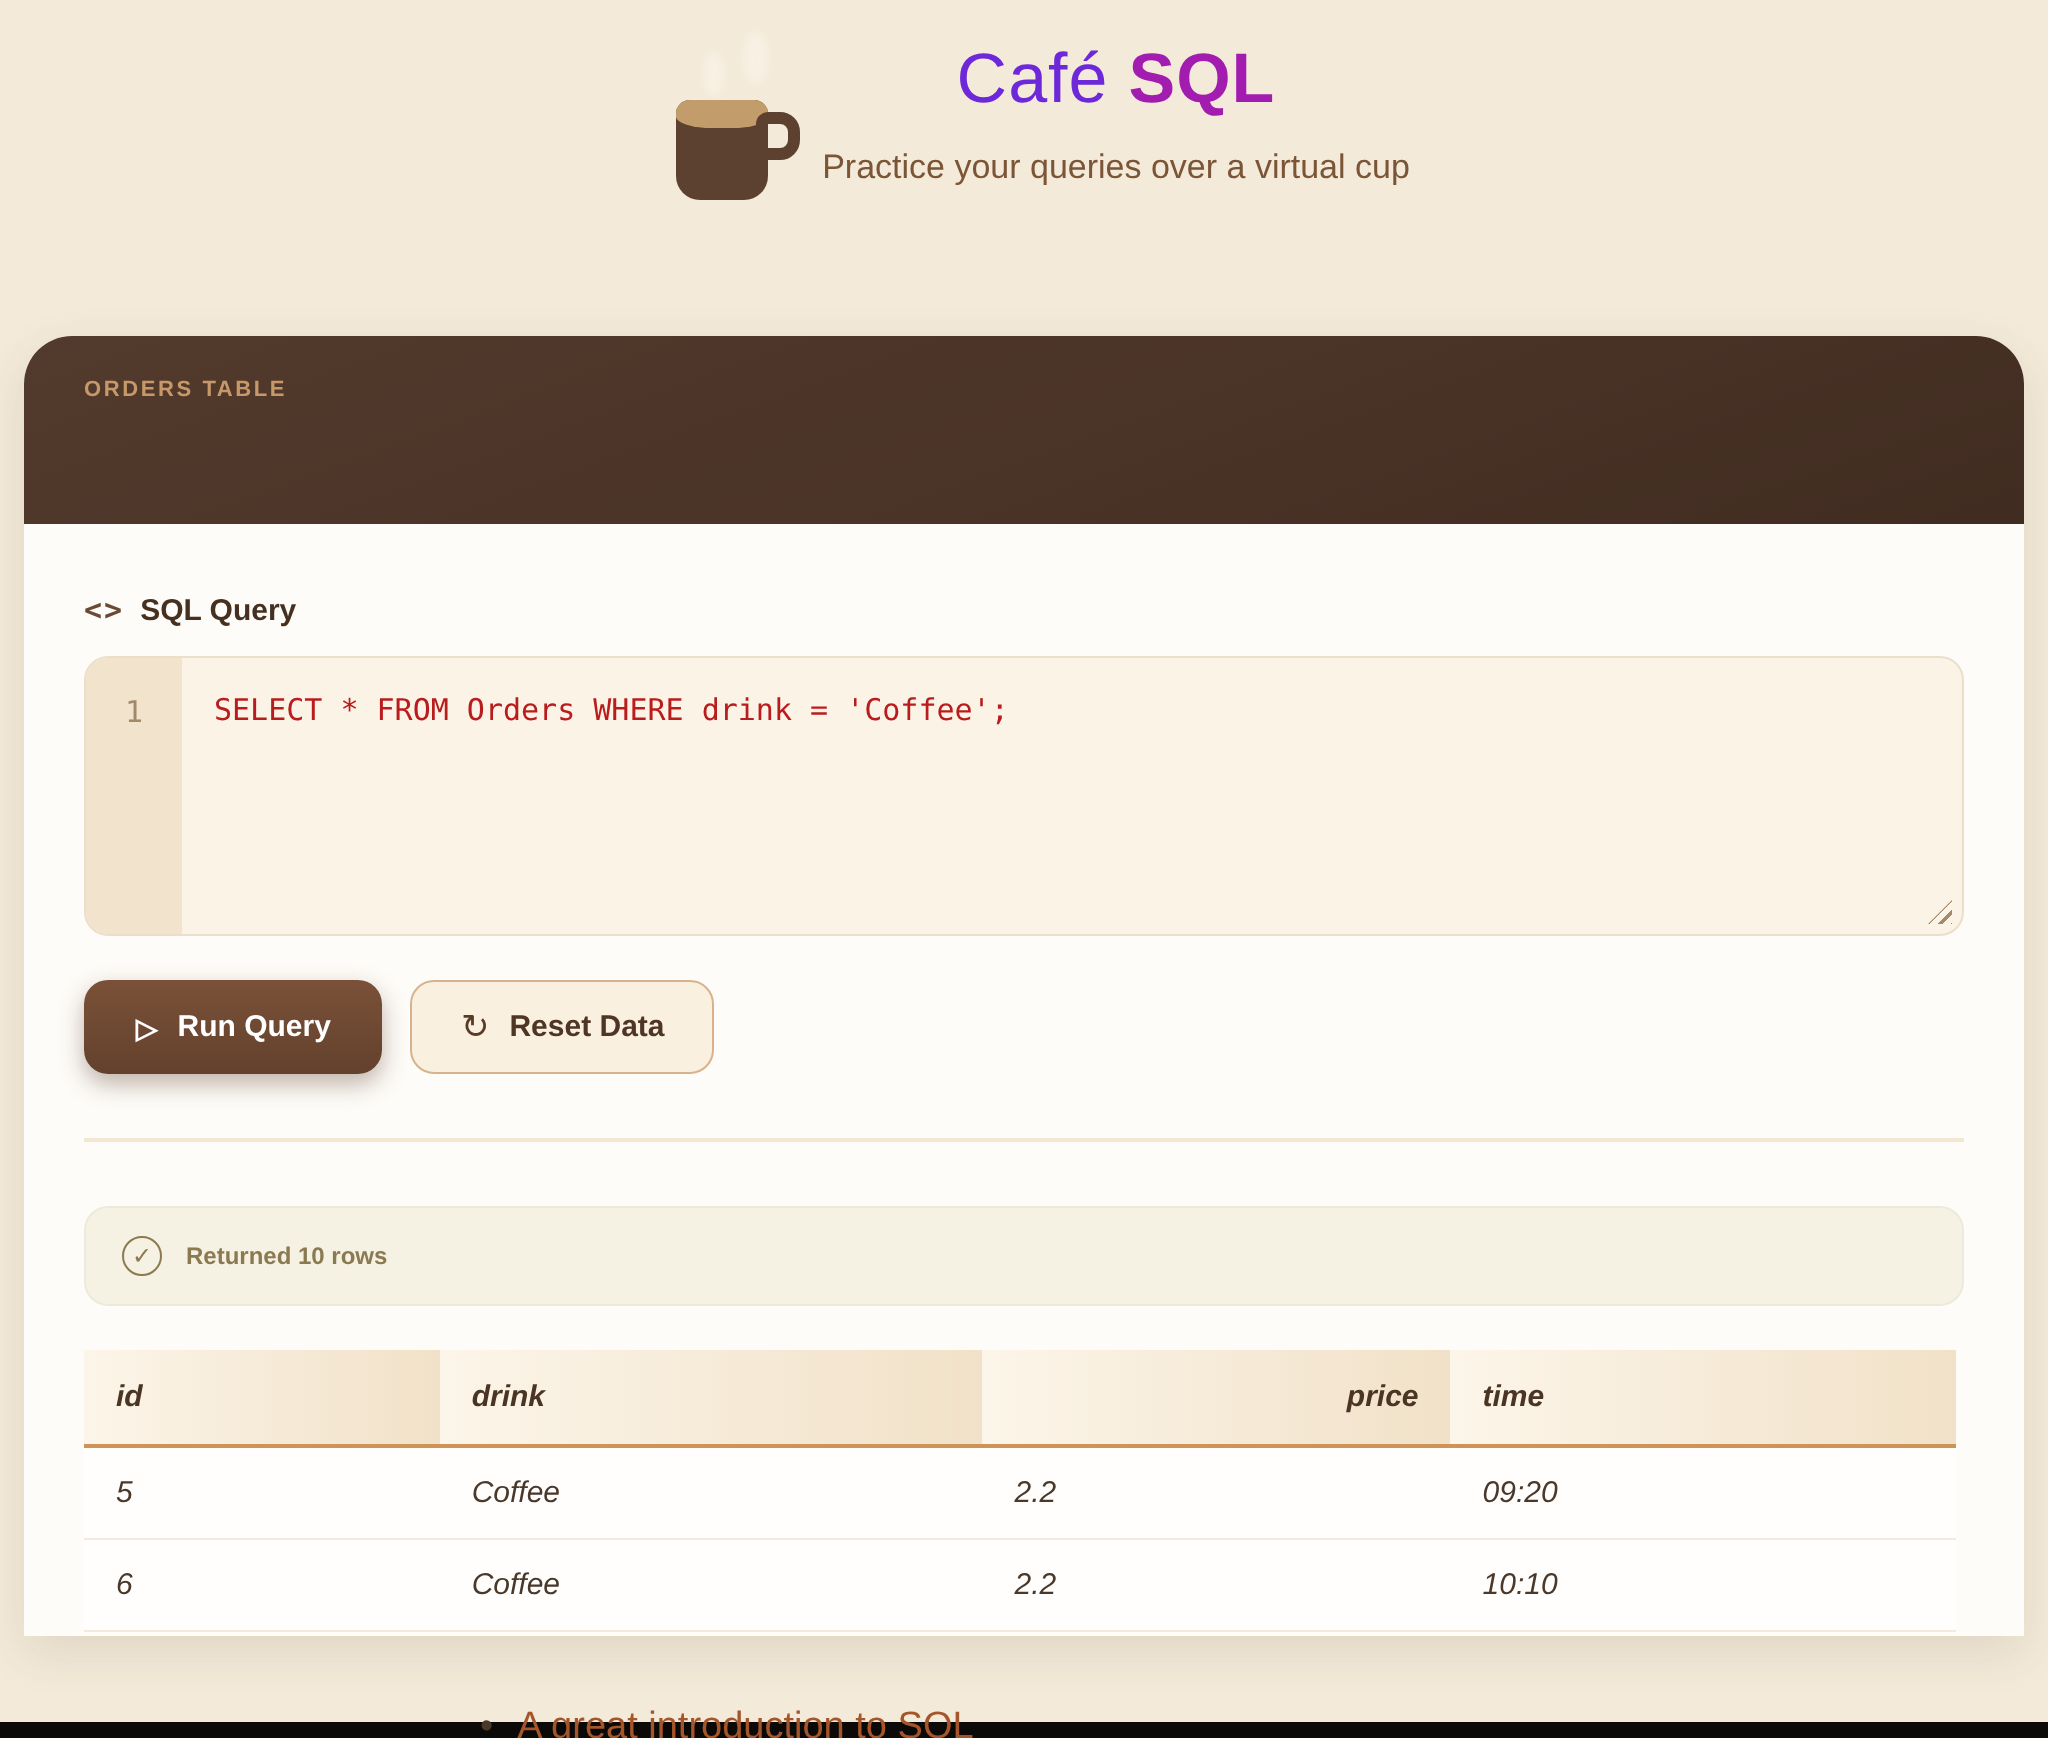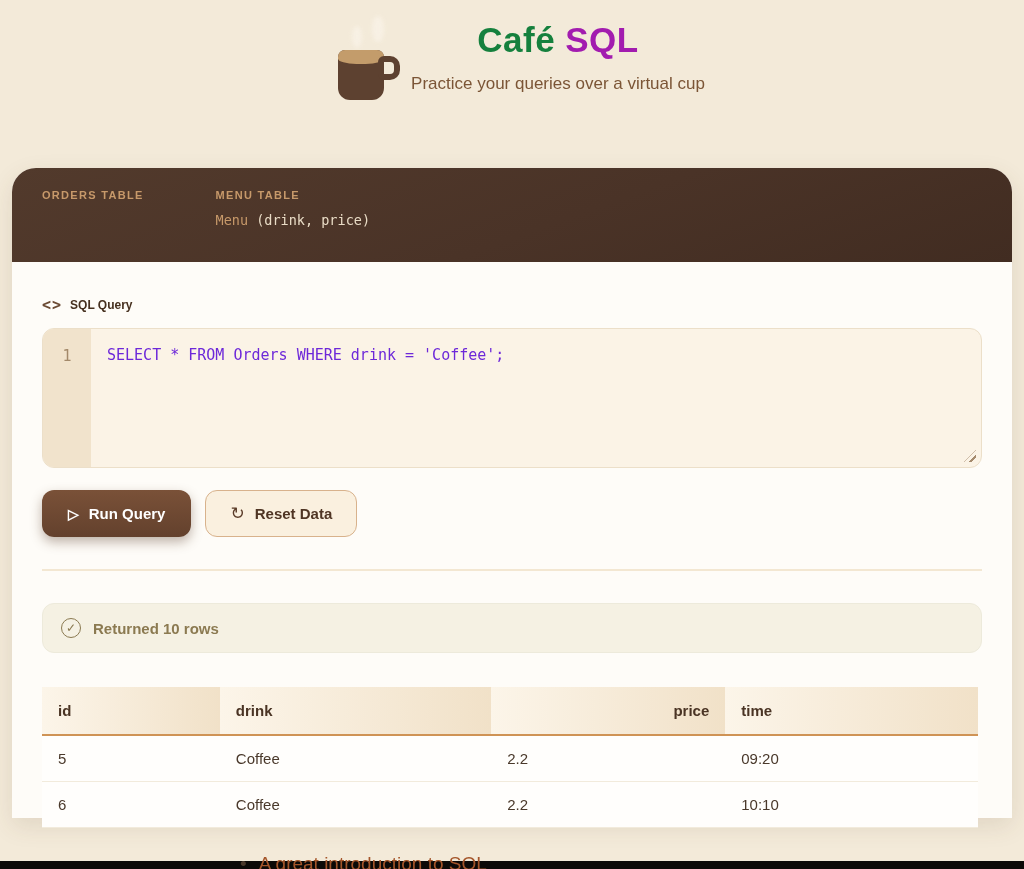--- a/index.html
+++ b/index.html
@@ -21,21 +21,21 @@
     position: absolute; left: 8px; top: 36px; width: 46px; height: 50px;
     background: #5d4130; border-radius: 7px 7px 12px 12px; overflow: hidden;
   }
   .mug-coffee { width: 100%; height: 14px; background: #c39c6b; border-radius: 0 0 40% 40%; }
   .mug-handle {
     position: absolute; left: 48px; top: 42px; width: 22px; height: 24px;
     border: 6px solid #5d4130; border-radius: 6px 10px 10px 6px;
   }
   .title-block { position: absolute; left: 76px; top: 20px; width: 964px; text-align: center; }
   .app-title { font-size: 35px; letter-spacing: .5px; }
-  .title-cafe { color: #15803d; font-weight: 700; }
+  .title-cafe { color: #6d28d9; font-weight: 400; }
   .title-sql { color: #a21caf; font-weight: 800; margin-left: 10px; }
   .subtitle { margin-top: 14px; font-size: 17px; color: #7b5536; }
 
   
   .card {
     position: absolute; left: 12px; top: 168px; width: 1000px; height: 650px;
     background: #fefcf8; border-radius: 24px 24px 0 0;
     box-shadow: 0 8px 24px rgba(90, 62, 40, .12);
   }
 
@@ -49,35 +49,35 @@
     font-size: 11px; font-weight: 700; letter-spacing: 1.3px; color: #c7996a;
   }
   .schema-sig { margin-top: 11px; font-family: "DejaVu Sans Mono", monospace; font-size: 13.5px; color: #e9dcc6; }
   .schema-sig .tname { color: #c7996a; }
 
   
   .card-body { padding: 34px 30px 0 30px; }
 
   .editor-label-row { display: flex; align-items: center; gap: 8px; }
   .code-icon { font-family: "DejaVu Sans Mono", monospace; font-weight: 700; font-size: 15px; color: #6b4a33; letter-spacing: 1px; }
-  .editor-label { font-size: 12px; font-weight: 700; color: #46301f; }
+  .editor-label { font-size: 15px; font-weight: 700; color: #46301f; }
 
   .editor {
     position: relative; margin-top: 14px; height: 140px;
     background: #fbf3e6; border: 1px solid #ecdfc9; border-radius: 12px;
     display: flex; overflow: hidden;
   }
   .gutter {
     width: 48px; background: #f1e3cc; text-align: center; padding-top: 18px;
     font-family: "DejaVu Sans Mono", monospace; font-size: 15px; color: #a3896a;
     flex: none;
   }
   .code-area {
     flex: 1; padding: 17px 16px; font-family: "DejaVu Sans Mono", monospace;
-    font-size: 15px; color: #6d28d9; white-space: pre; outline: none;
+    font-size: 15px; color: #b91c1c; white-space: pre; outline: none;
   }
   .resize-handle {
     position: absolute; right: 5px; bottom: 5px; width: 12px; height: 12px;
     background: repeating-linear-gradient(135deg, transparent 0 3px, #a58a6d 3px 4.5px);
     clip-path: polygon(100% 0, 100% 100%, 0 100%);
     cursor: nwse-resize;
   }
 
   
   .btn-row { display: flex; gap: 14px; margin-top: 22px; }
@@ -99,24 +99,24 @@
   
   .status-box {
     margin-top: 32px; background: #f5f1e3; border: 1px solid #edeadb;
     border-radius: 12px; padding: 14px 18px; display: flex; align-items: center; gap: 12px;
   }
   .check-icon {
     width: 20px; height: 20px; border: 1.6px solid #8b7a51; border-radius: 50%;
     color: #8b7a51; font-size: 12px; display: flex; align-items: center; justify-content: center;
     flex: none;
   }
-  .status-text { font-size: 15px; font-weight: 600; color: #8b7a51; }
-
-  
-  .results { margin-top: 34px; width: 936px; }
+  .status-text { font-size: 12px; font-weight: 600; color: #8b7a51; }
+
+  
+  .results { margin-top: 22px; width: 936px; font-style: italic; }
   table { border-collapse: collapse; width: 100%; }
   th {
     text-align: left; font-size: 15px; font-weight: 700; color: #4a3424;
     padding: 15px 16px; background: linear-gradient(90deg, #fcf5e9 0%, #f1e1c8 100%);
     border-bottom: 2px solid #cf9355;
   }
   th.col-id { width: 19%; } th.col-drink { width: 29%; }
   th.col-price { width: 25%; text-align: right; } th.col-time { width: 27%; }
   td {
     font-size: 15px; color: #4a392b; padding: 14px 16px;
@@ -151,24 +151,20 @@
     <div class="app-title"><span class="title-cafe">Café</span><span class="title-sql">SQL</span></div>
     <div class="subtitle">Practice your queries over a virtual cup</div>
   </div>
 </div>
 
 <div class="card">
 
   <div class="schema-band">
     <div>
       <div class="schema-table-label">ORDERS TABLE</div>
-    </div>
-    <div>
-      <div class="schema-table-label">MENU TABLE</div>
-      <div class="schema-sig"><span class="tname">Menu</span><span> (drink, price)</span></div>
     </div>
   </div>
 
   <div class="card-body">
 
     <div class="editor-label-row">
       <span class="code-icon">&lt;&gt;</span>
       <span class="editor-label">SQL Query</span>
     </div>
 

